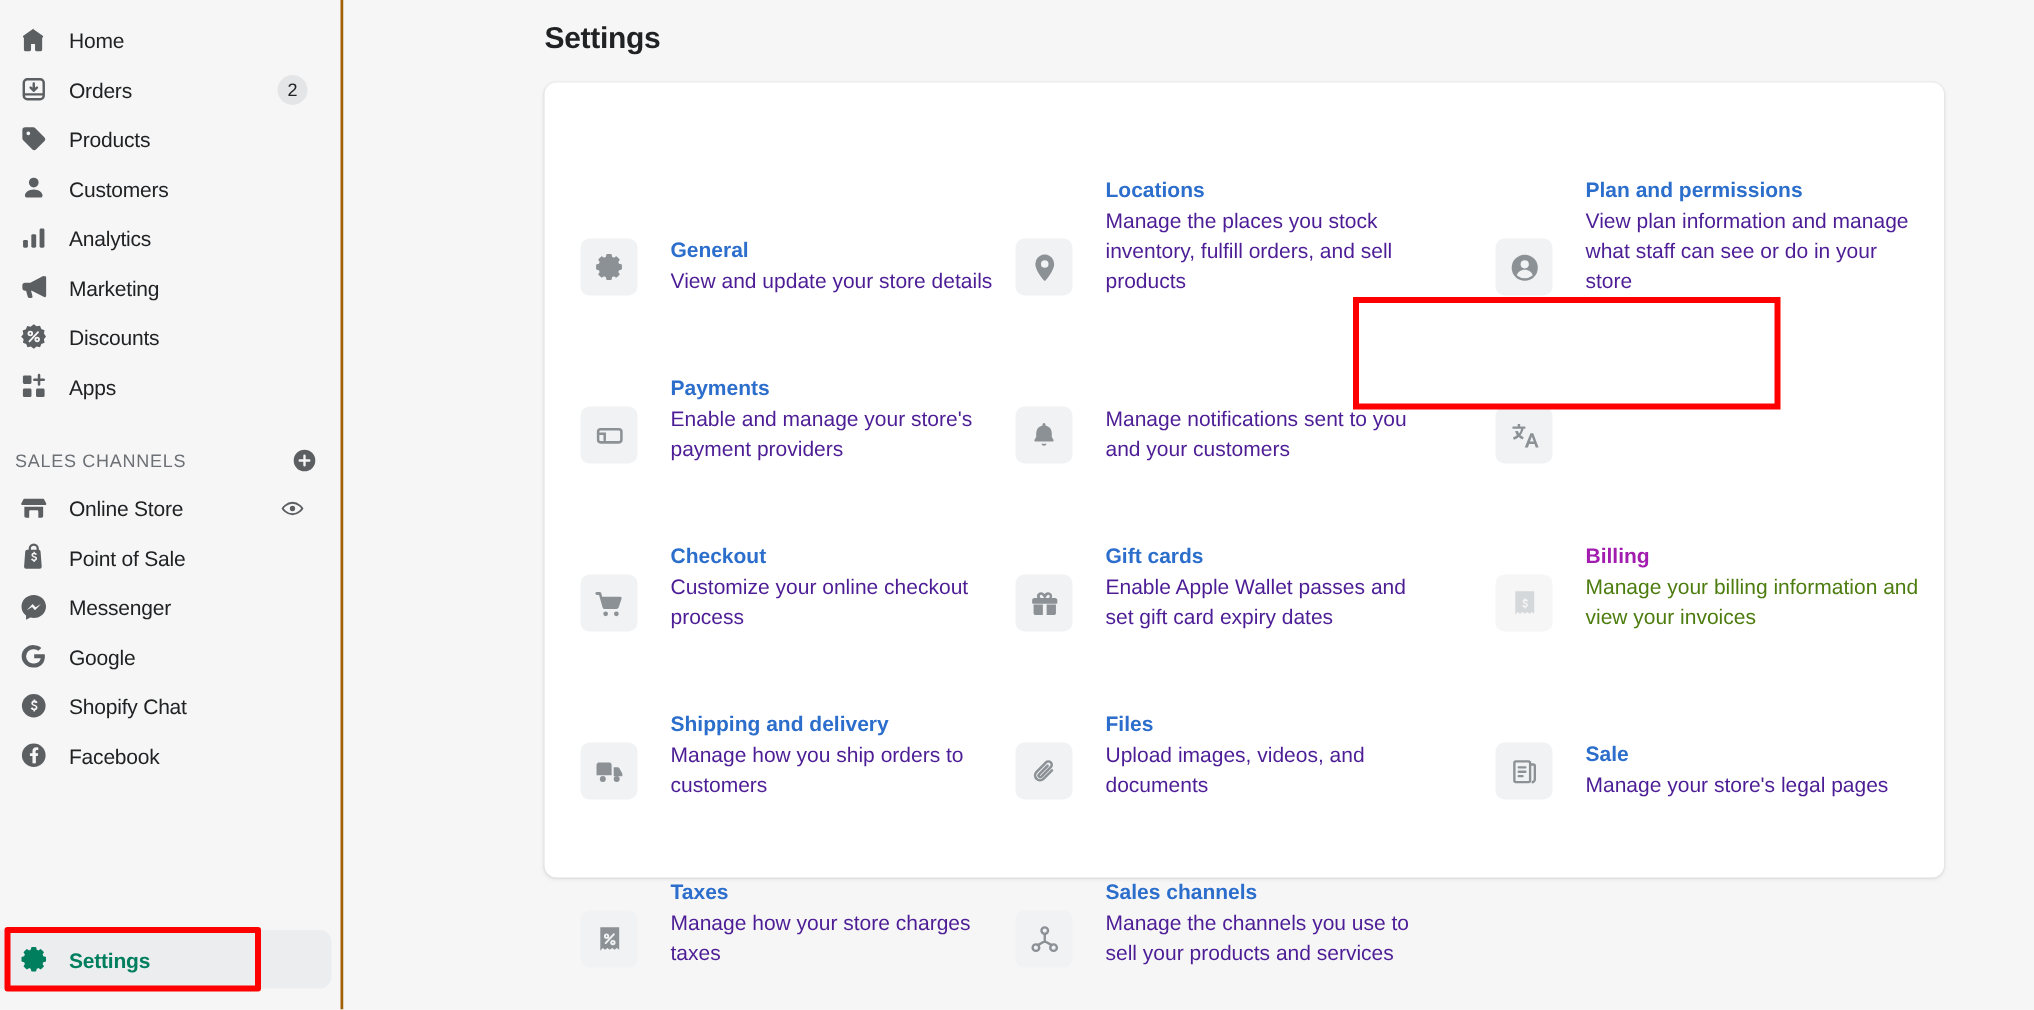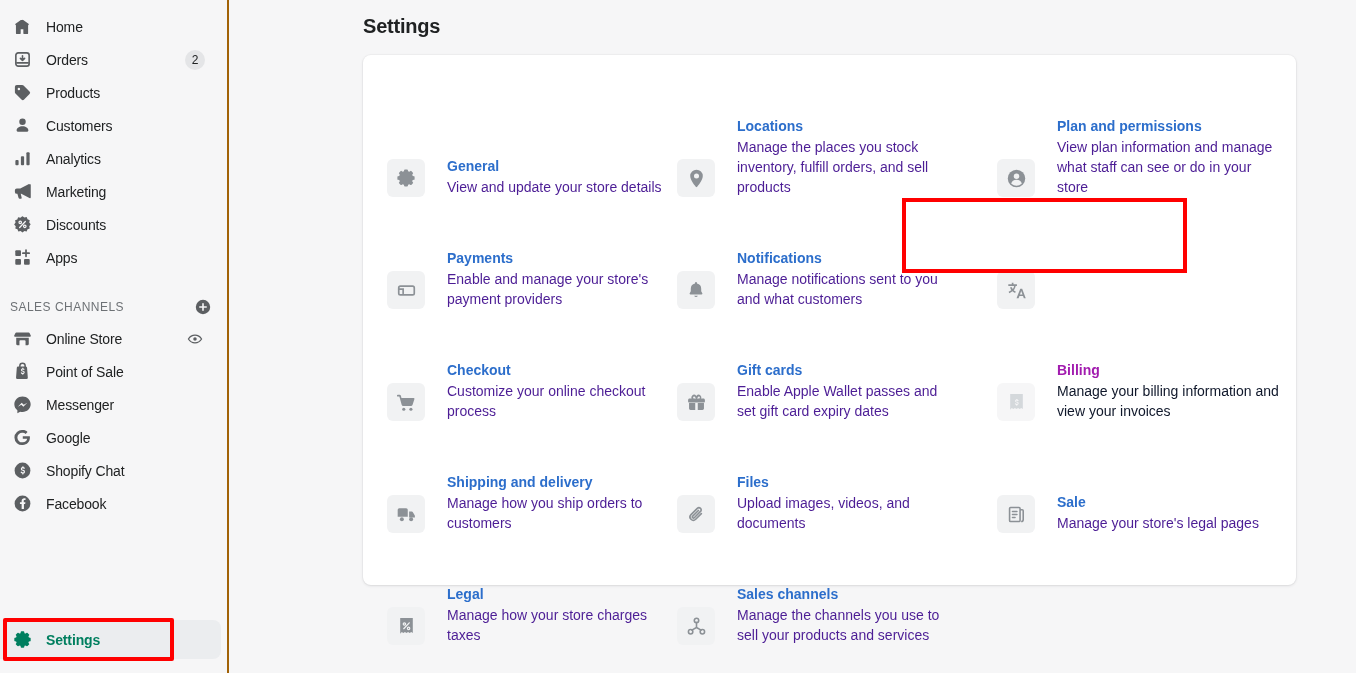--- a/index.html
+++ b/index.html
@@ -173,21 +173,21 @@
     margin-bottom: 1px;
     cursor: pointer;
   }
   .cell-desc {
     font-size: 14px;
     color: #4c1d95;
     line-height: 20px;
     max-width: 222px;
   }
   .cell.disabled .cell-title { color: #a21caf; font-weight: bold; cursor: default; }
-  .cell.disabled .cell-desc { color: #0f172a; }
+  .cell.disabled .cell-desc { color: #4d7c0f; }
   .cell.disabled .cell-icon { color: #d4d8db; background: #f6f6f7; }
 
   
   .annot-notif {
     position: absolute;
     left: 673px; top: 198px;
     width: 285px; height: 75px;
     border: 4px solid #ff0000;
     background: transparent;
     pointer-events: none;
@@ -417,22 +417,21 @@
             </div>
           </div>
           <div class="cell">
             <span class="cell-icon">
               <svg width="20" height="20" viewBox="0 0 20 20" fill="currentColor">
                 <path d="M10 2a1 1 0 011 1v.6a5.2 5.2 0 014.2 5.1v2.6l1.1 1.9a.8.8 0 01-.7 1.2H4.4a.8.8 0 01-.7-1.2l1.1-1.9V8.7A5.2 5.2 0 019 3.6V3a1 1 0 011-1z"></path>
                 <path d="M8.2 15.8a1.9 1.9 0 003.6 0H8.2z"></path>
               </svg>
             </span>
             <div class="cell-text">
-              <div class="cell-title">Notifications</div>
-              <div class="cell-desc">Manage notifications sent to you and what customers</div>
+              <div class="cell-desc">Manage notifications sent to you and your customers</div>
             </div>
           </div>
           <div class="cell">
             <span class="cell-icon">
               <svg width="21" height="21" viewBox="0 0 20 20" fill="currentColor">
                 <path d="M2.2 4.1h3.3V2.6h1.6v1.5h3.3v1.5H9.2c-.3 1.6-1 3-1.9 4.1.6.5 1.3.9 2 1.2l-.6 1.5a9 9 0 01-2.5-1.6 9.4 9.4 0 01-3.1 1.8l-.6-1.5a8 8 0 002.5-1.4A7.9 7.9 0 013.9 7h1.7c.2.6.5 1.1.9 1.6.6-.8 1-1.8 1.2-3H2.2V4.1z"></path>
                 <path d="M13.6 8.4h1.8l3.4 9h-1.8l-.8-2.2h-3.4l-.8 2.2H10l3.6-9zm-.3 5.3h2.4l-1.2-3.3-1.2 3.3z"></path>
               </svg>
             </span>
           </div>
@@ -512,21 +511,21 @@
             </div>
           </div>
           <div class="cell">
             <span class="cell-icon">
               <svg width="21" height="21" viewBox="0 0 20 20" fill="currentColor">
                 <path d="M4 2h12v14.3l-1.5-1-1.5 1-1.5-1-1.5 1-1.5-1-1.5 1-1.5-1L4 17V2z"></path>
                 <path d="M8 6.6a1.1 1.1 0 100 2.2 1.1 1.1 0 000-2.2zm4 4.1a1.1 1.1 0 100 2.2 1.1 1.1 0 000-2.2zm.6-4.2l-5.2 5.6" fill="none" stroke="#f1f2f3" stroke-width="1.2" stroke-linecap="round"></path>
               </svg>
             </span>
             <div class="cell-text">
-              <div class="cell-title">Legal</div>
+              <div class="cell-title">Taxes</div>
               <div class="cell-desc">Manage how your store charges taxes</div>
             </div>
           </div>
           <div class="cell">
             <span class="cell-icon">
               <svg width="21" height="21" viewBox="0 0 20 20" fill="none" stroke="currentColor" stroke-width="1.5">
                 <circle cx="10" cy="4.2" r="2.1"></circle>
                 <circle cx="4.4" cy="15" r="2.1"></circle>
                 <circle cx="15.6" cy="15" r="2.1"></circle>
                 <path d="M10 6.3v4.6M10 10.9L5.6 13.4M10 10.9l4.4 2.5" stroke-linecap="round"></path>

